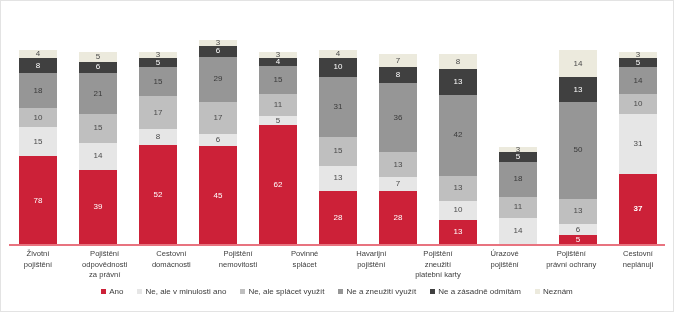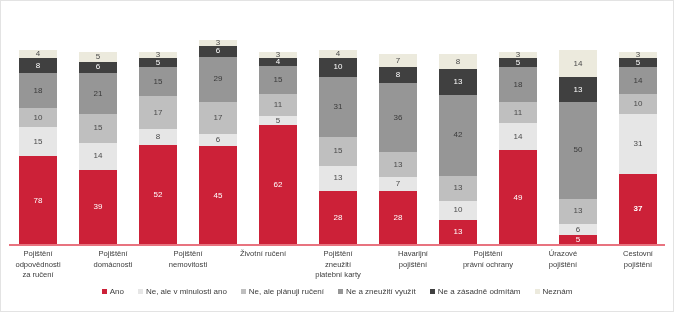--- a/index.html
+++ b/index.html
@@ -324,23 +324,20 @@
             </div>
             <div class="seg" style="height: 34.74px; background: rgb(150, 150, 150);">
               <span class="seg-label" style="color: rgb(58, 58, 58);">18</span>
             </div>
             <div class="seg" style="height: 21.23px; background: rgb(191, 191, 191);">
               <span class="seg-label" style="color: rgb(74, 74, 74);">11</span>
             </div>
             <div class="seg" style="height: 27.02px; background: rgb(230, 230, 230);">
               <span class="seg-label" style="color: rgb(74, 74, 74);">14</span>
             </div>
-            <div class="seg" style="height: 94.57px; background: rgb(204, 33, 56);">
-              <span class="seg-label" style="color: rgb(255, 255, 255);">49</span>
-            </div>
           </div>
         </div>
         <div class="bar-column">
           <div class="bar-stack">
             <div class="seg" style="height: 27.02px; background: rgb(236, 234, 221);">
               <span class="seg-label" style="color: rgb(74, 74, 74);">14</span>
             </div>
             <div class="seg" style="height: 25.09px; background: rgb(64, 64, 64);">
               <span class="seg-label" style="color: rgb(255, 255, 255);">13</span>
             </div>
@@ -379,43 +376,44 @@
               <span class="seg-label" style="color: rgb(255, 255, 255); font-weight: bold;">37</span>
             </div>
           </div>
         </div>
       </div>
   </div>
 
   <div id="axis-line" style="background: rgb(232, 115, 127);"></div>
 
   <div id="category-labels">
-      <div class="cat-label">Pojištění odpovědnosti za ručení</div>
-      <div class="cat-label">Pojištění domácnosti</div>
+      <div class="cat-label">Životní pojištění</div>
+      <div class="cat-label">Pojištění odpovědnosti za právní</div>
+      <div class="cat-label">Cestovní domácnosti</div>
       <div class="cat-label">Pojištění nemovitosti</div>
-      <div class="cat-label">Životní ručení</div>
+      <div class="cat-label">Povinné splácet</div>
+      <div class="cat-label">Havarijní pojištění</div>
       <div class="cat-label">Pojištění zneužití platební karty</div>
-      <div class="cat-label">Havarijní pojištění</div>
+      <div class="cat-label">Úrazové pojištění</div>
       <div class="cat-label">Pojištění právní ochrany</div>
-      <div class="cat-label">Úrazové pojištění</div>
-      <div class="cat-label">Cestovní pojištění</div>
+      <div class="cat-label">Cestovní neplánuji</div>
     </div>
 
   <div id="legend">
       <div class="legend-item">
         <span class="legend-swatch" style="background: rgb(204, 33, 56);"></span>
         <span>Ano</span>
       </div>
       <div class="legend-item">
         <span class="legend-swatch" style="background: rgb(230, 230, 230);"></span>
         <span>Ne, ale v minulosti ano</span>
       </div>
       <div class="legend-item">
         <span class="legend-swatch" style="background: rgb(191, 191, 191);"></span>
-        <span>Ne, ale plánuji ručení</span>
+        <span>Ne, ale splácet využít</span>
       </div>
       <div class="legend-item">
         <span class="legend-swatch" style="background: rgb(150, 150, 150);"></span>
         <span>Ne a zneužití využít</span>
       </div>
       <div class="legend-item">
         <span class="legend-swatch" style="background: rgb(64, 64, 64);"></span>
         <span>Ne a zásadně odmítám</span>
       </div>
       <div class="legend-item">

